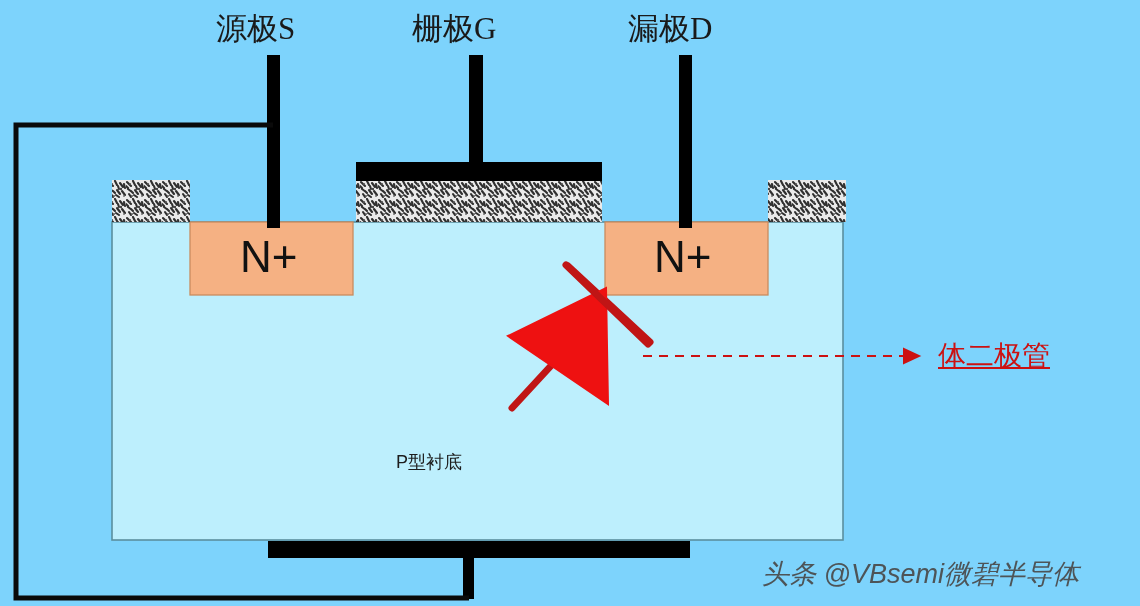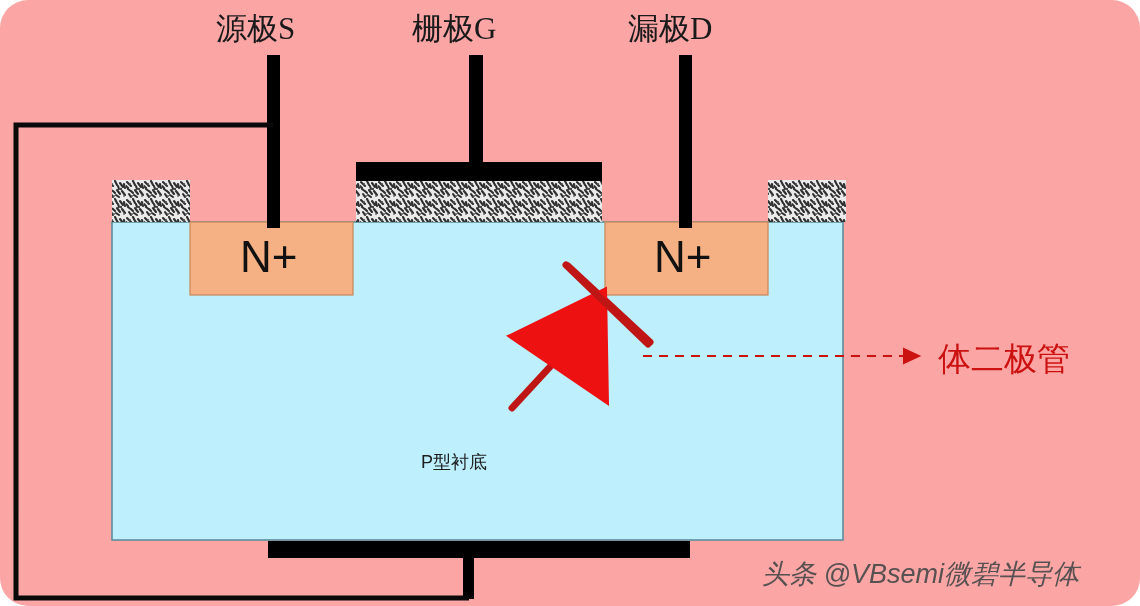--- a/index.html
+++ b/index.html
@@ -7,23 +7,22 @@
     padding: 0;
     background: #ffffff;
   }
   body {
     font-family: "Liberation Sans", sans-serif;
   }
   #stage {
     position: relative;
     width: 1140px;
     height: 606px;
-    background: #fca5a5;
+    background: #7dd3fc;
     overflow: hidden;
-    border-radius: 28px;
   }
   .lbl-top {
     position: absolute;
     font-family: "Liberation Serif", serif;
     font-size: 31px;
     color: #1a1a1a;
     white-space: nowrap;
     letter-spacing: 0px;
   }
   .np-label {
@@ -36,23 +35,24 @@
   .sub-label {
     position: absolute;
     font-family: "Liberation Sans", sans-serif;
     font-size: 18px;
     color: #1d1d1d;
     white-space: nowrap;
   }
   .diode-label {
     position: absolute;
     font-family: "Liberation Serif", serif;
-    font-size: 33px;
+    font-size: 28px;
     color: #cc1111;
     white-space: nowrap;
+    text-decoration: underline;
   }
   .watermark {
     position: absolute;
     font-family: "Liberation Sans", sans-serif;
     font-size: 27px;
     color: #4a4a4a;
     white-space: nowrap;
     opacity: 0.92;
   }
   svg.layer {
@@ -117,19 +117,19 @@
 
     <polygon points="508,336 606,288 608,404" fill="#ee1111" stroke="#ee1111" stroke-width="2"></polygon>
 
     <line x1="566" y1="265" x2="648" y2="344" stroke="#c01515" stroke-width="7" stroke-linecap="round"></line>
 
     <line x1="643" y1="356" x2="918" y2="356" stroke="#cc1111" stroke-width="2.2" stroke-dasharray="9 7" marker-end="url(#redArrow)"></line>
   </svg>
 
   <div class="np-label" style="left:240px; top:232px;">N+</div>
   <div class="np-label" style="left:654px; top:232px;">N+</div>
-  <div class="sub-label" style="left:396px; top:450px;margin-left:25px;">P型衬底</div>
+  <div class="sub-label" style="left:396px; top:450px;">P型衬底</div>
 
   <div class="diode-label" style="left:938px; top:337px;">体二极管</div>
 
   <div class="watermark" style="left:762px; top:556px;font-style:italic;">头条 @VBsemi微碧半导体</div>
 
 </div>
 
 </body></html>

